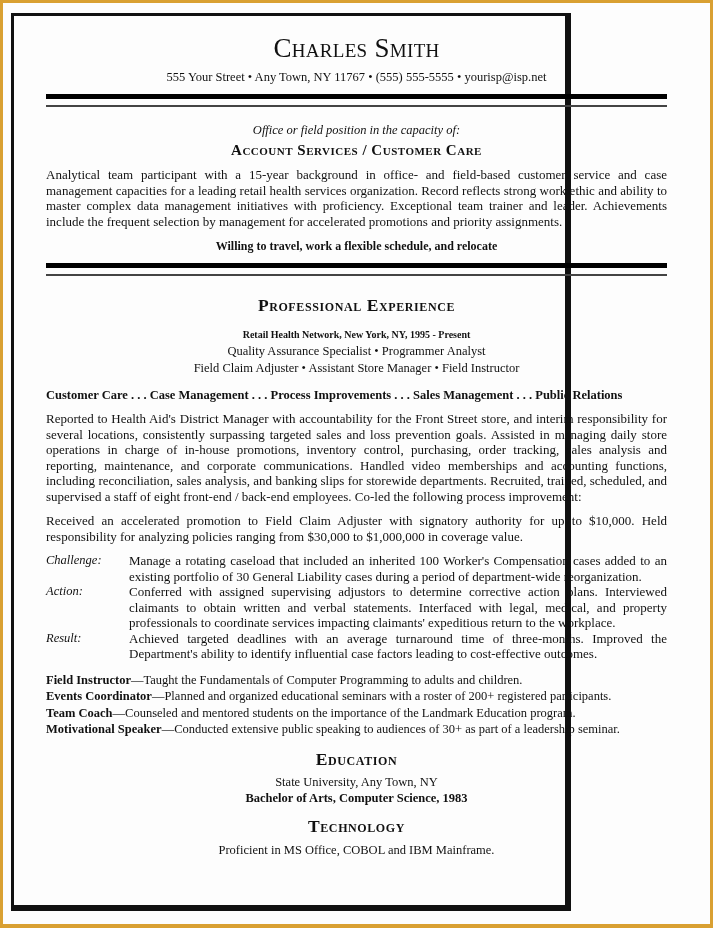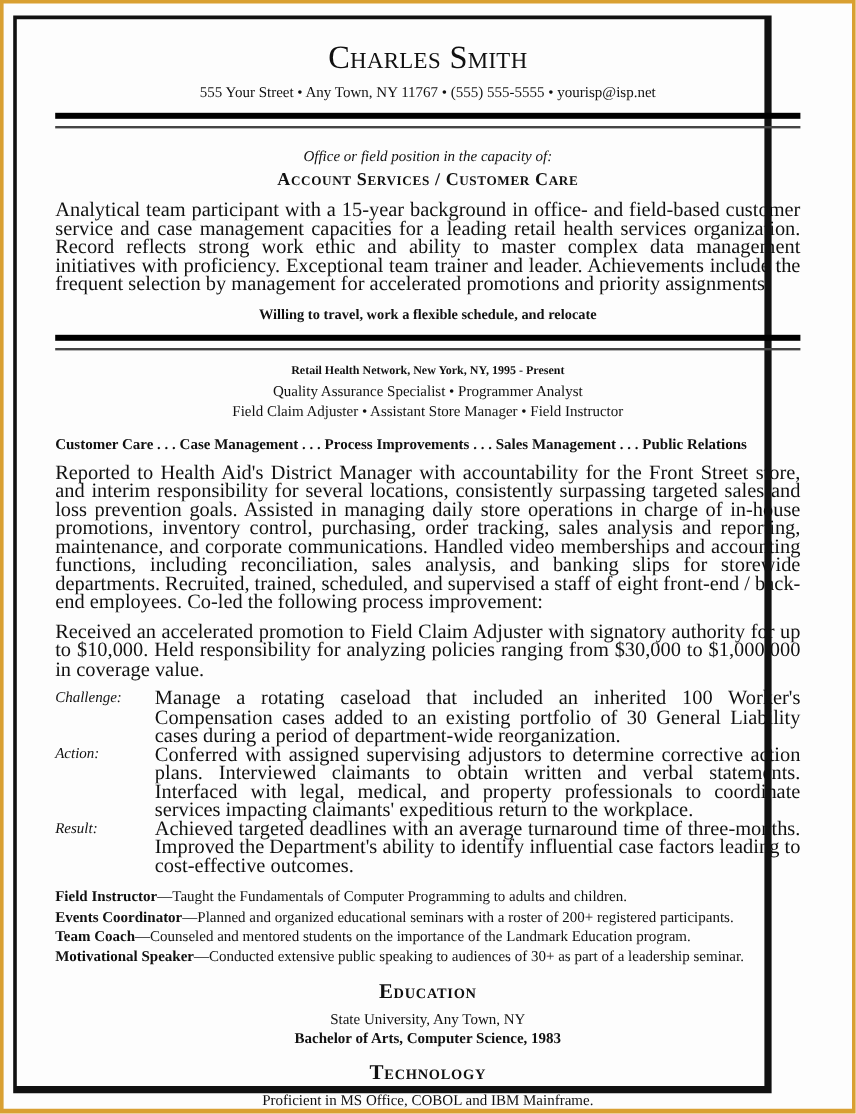--- a/index.html
+++ b/index.html
@@ -14,21 +14,21 @@
   .outer-frame {
     position: absolute; left: 0; top: 0;
     width: 713px; height: 928px;
     box-sizing: border-box;
     border: 3px solid #d9a032;
     border-bottom-width: 4px;
   }
   .page {
     position: absolute;
     left: 11px; top: 13px;
-    width: 632px; height: 898px;
+    width: 560px; height: 898px;
     box-sizing: border-box;
     border-top: 3px solid #111;
     border-left: 3px solid #111;
     border-right: 6px solid #111;
     border-bottom: 6px solid #111;
     background: #fdfdfd;
   }
   .content {
     position: absolute;
     left: 32px; top: 0;
@@ -68,21 +68,21 @@
   }
   .objective-title {
     margin-top: 1px;
     font-size: 15px;
     font-weight: bold;
     font-variant: small-caps;
     letter-spacing: 0.5px;
     line-height: 22px;
   }
   .para {
-    font-size: 17px;
+    font-size: 13px;
     line-height: 15.5px;
     text-align: justify;
   }
   .summary { margin-top: 6px; }
   .willing {
     margin-top: 9px;
     font-size: 12px;
     font-weight: bold;
     line-height: 16px;
   }
@@ -144,20 +144,21 @@
     <div class="name center">Charles Smith</div>
     <div class="contact center">555 Your Street • Any Town, NY 11767 • (555) 555-5555 • yourisp@isp.net</div>
     <div class="rule r1"></div>
 
     <div class="objective-label center">Office or field position in the capacity of:</div>
     <div class="objective-title center">Account Services / Customer Care</div>
     <div class="para summary">Analytical team participant with a 15-year background in office- and field-based customer service and case management capacities for a leading retail health services organization. Record reflects strong work ethic and ability to master complex data management initiatives with proficiency. Exceptional team trainer and leader. Achievements include the frequent selection by management for accelerated promotions and priority assignments.</div>
     <div class="willing center">Willing to travel, work a flexible schedule, and relocate</div>
     <div class="rule r2"></div>
 
+    <div class="section-title pe-title center">Professional Experience</div>
     <div class="employer center">Retail Health Network, New York, NY, 1995 - Present</div>
     <div class="roles center">Quality Assurance Specialist • Programmer Analyst</div>
     <div class="roles center">Field Claim Adjuster • Assistant Store Manager • Field Instructor</div>
 
     <div class="skills">Customer Care . . . Case Management . . . Process Improvements . . . Sales Management . . . Public Relations</div>
     <div class="para duties">Reported to Health Aid's District Manager with accountability for the Front Street store, and interim responsibility for several locations, consistently surpassing targeted sales and loss prevention goals. Assisted in managing daily store operations in charge of in-house promotions, inventory control, purchasing, order tracking, sales analysis and reporting, maintenance, and corporate communications. Handled video memberships and accounting functions, including reconciliation, sales analysis, and banking slips for storewide departments. Recruited, trained, scheduled, and supervised a staff of eight front-end / back-end employees. Co-led the following process improvement:</div>
     <div class="para promotion">Received an accelerated promotion to Field Claim Adjuster with signatory authority for up to $10,000. Held responsibility for analyzing policies ranging from $30,000 to $1,000,000 in coverage value.</div>
 
     <div class="car">
       <div class="car-row">

